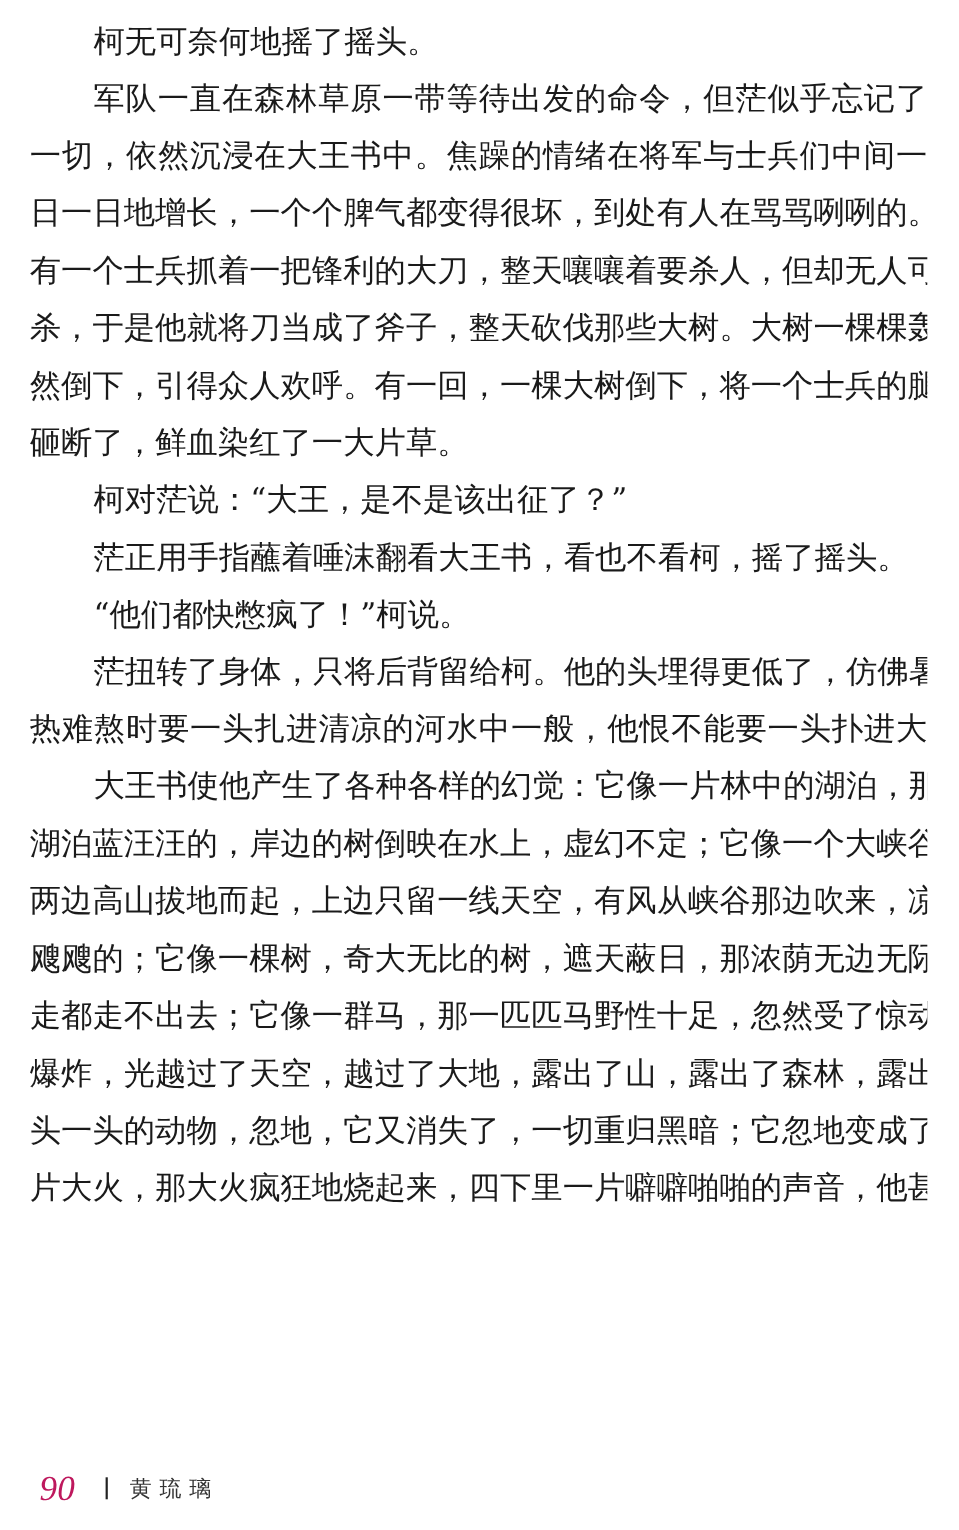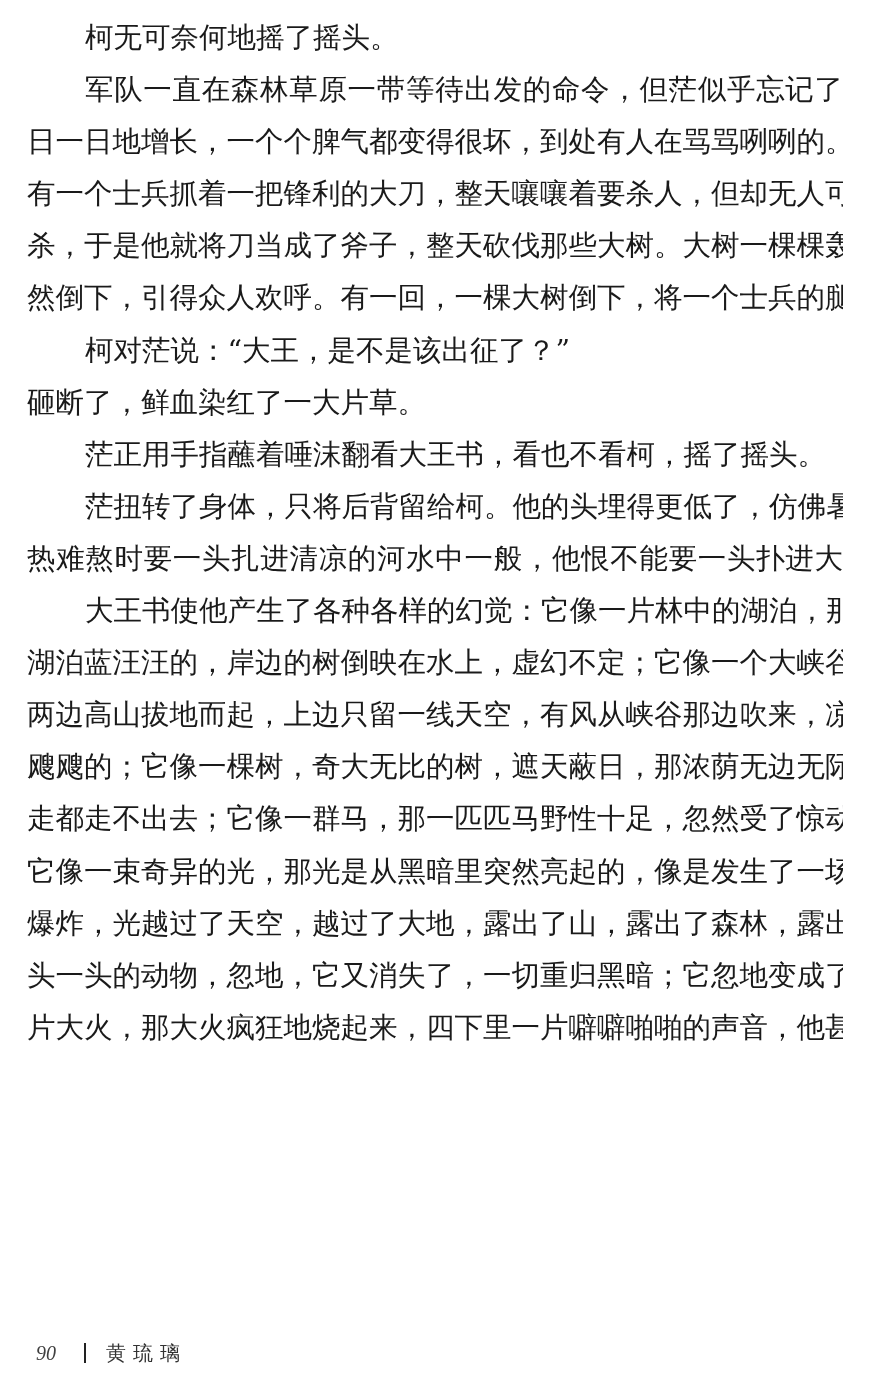--- a/index.html
+++ b/index.html
@@ -4,45 +4,46 @@
 <style>
   html, body { margin: 0; padding: 0; background: #ffffff; }
   body { width: 872px; height: 1391px; position: relative; overflow: hidden;
          font-family: "DejaVu Serif", "Liberation Serif", serif; color: #1a1a1a; }
   .page { position: absolute; left: 27px; top: 12px; width: 816px; }
   .line { height: 52.1px; line-height: 52px; font-size: 28.5px; white-space: nowrap;
           text-align: justify; text-align-last: justify; overflow: hidden; }
   .line.indent { padding-left: 58px; }
   .line.last { text-align-last: left; }
   .footer { position: absolute; left: 36px; top: 1335px; height: 36px; display: flex; align-items: center; }
-  .page-num { font-family: "Liberation Serif", serif; font-style: italic; font-size: 20px; color: #404040; }
+  .page-num { font-family: "Liberation Serif", serif; font-style: italic; font-size: 32px; color: #be185d; }
   .sep { width: 2px; height: 20px; background: #222; margin: 0 20px 0 28px; }
   .author { font-family: Liberation Mono, monospace; font-size: 20px; letter-spacing: 7px; color: #333; }
 </style>
 </head>
 <body>
 
 <div class="page">
   <div class="line indent last">柯无可奈何地摇了摇头。</div>
   <div class="line indent">军队一直在森林草原一带等待出发的命令，但茫似乎忘记了</div>
+  <div class="line">一切，依然沉浸在大王书中。焦躁的情绪在将军与士兵们中间一</div>
   <div class="line">日一日地增长，一个个脾气都变得很坏，到处有人在骂骂咧咧的。</div>
   <div class="line">有一个士兵抓着一把锋利的大刀，整天嚷嚷着要杀人，但却无人可</div>
   <div class="line">杀，于是他就将刀当成了斧子，整天砍伐那些大树。大树一棵棵轰</div>
   <div class="line">然倒下，引得众人欢呼。有一回，一棵大树倒下，将一个士兵的腿</div>
+  <div class="line last">砸断了，鲜血染红了一大片草。</div>
   <div class="line indent last">柯对茫说：“大王，是不是该出征了？”</div>
-  <div class="line last">砸断了，鲜血染红了一大片草。</div>
   <div class="line indent last">茫正用手指蘸着唾沫翻看大王书，看也不看柯，摇了摇头。</div>
+  <div class="line indent last">“他们都快憋疯了！”柯说。</div>
   <div class="line indent">茫扭转了身体，只将后背留给柯。他的头埋得更低了，仿佛暑</div>
   <div class="line">热难熬时要一头扎进清凉的河水中一般，他恨不能要一头扑进大</div>
   <div class="line indent">大王书使他产生了各种各样的幻觉：它像一片林中的湖泊，那</div>
   <div class="line">湖泊蓝汪汪的，岸边的树倒映在水上，虚幻不定；它像一个大峡谷，</div>
   <div class="line">两边高山拔地而起，上边只留一线天空，有风从峡谷那边吹来，凉</div>
   <div class="line">飕飕的；它像一棵树，奇大无比的树，遮天蔽日，那浓荫无边无际，</div>
   <div class="line">走都走不出去；它像一群马，那一匹匹马野性十足，忽然受了惊动，</div>
-  <div class="line">它像一束奇异的光，那光是从黑暗里突然亮起的，像是发生了一场</div>
   <div class="line">爆炸，光越过了天空，越过了大地，露出了山，露出了森林，露出了一</div>
   <div class="line">头一头的动物，忽地，它又消失了，一切重归黑暗；它忽地变成了一</div>
   <div class="line">片大火，那大火疯狂地烧起来，四下里一片噼噼啪啪的声音，他甚至</div>
 </div>
 
 <div class="footer">
   <span class="page-num">90</span>
   <span class="sep"></span>
   <span class="author">黄琉璃</span>
 </div>

